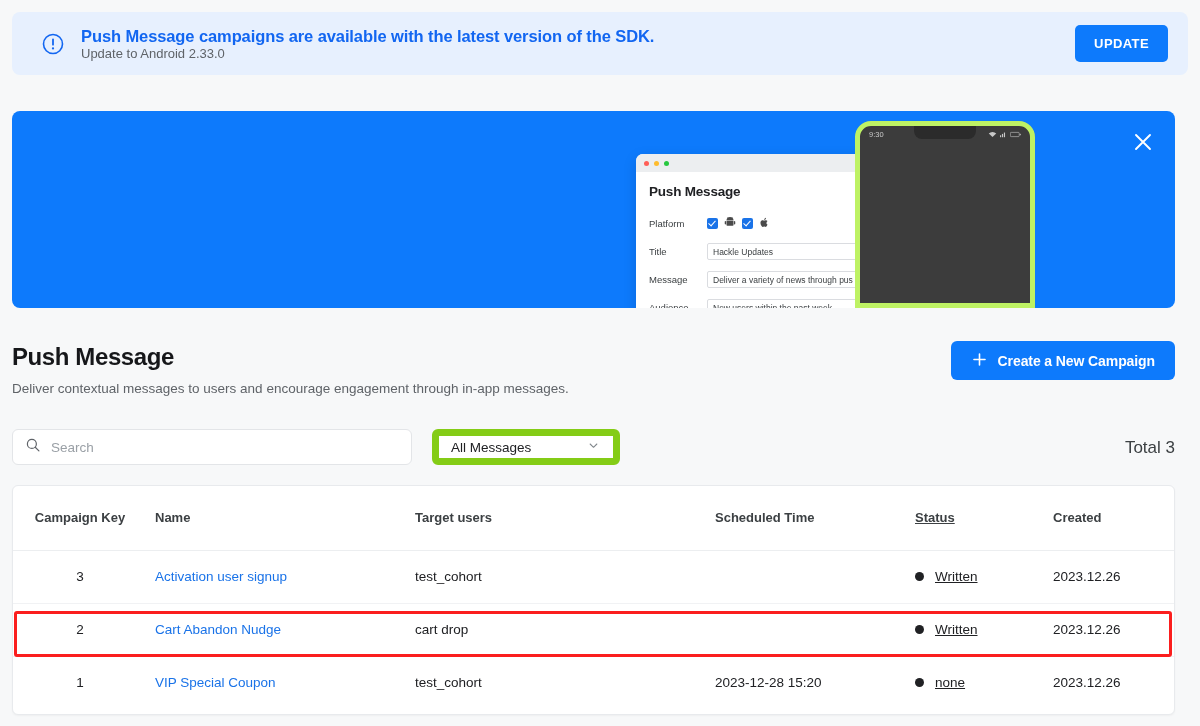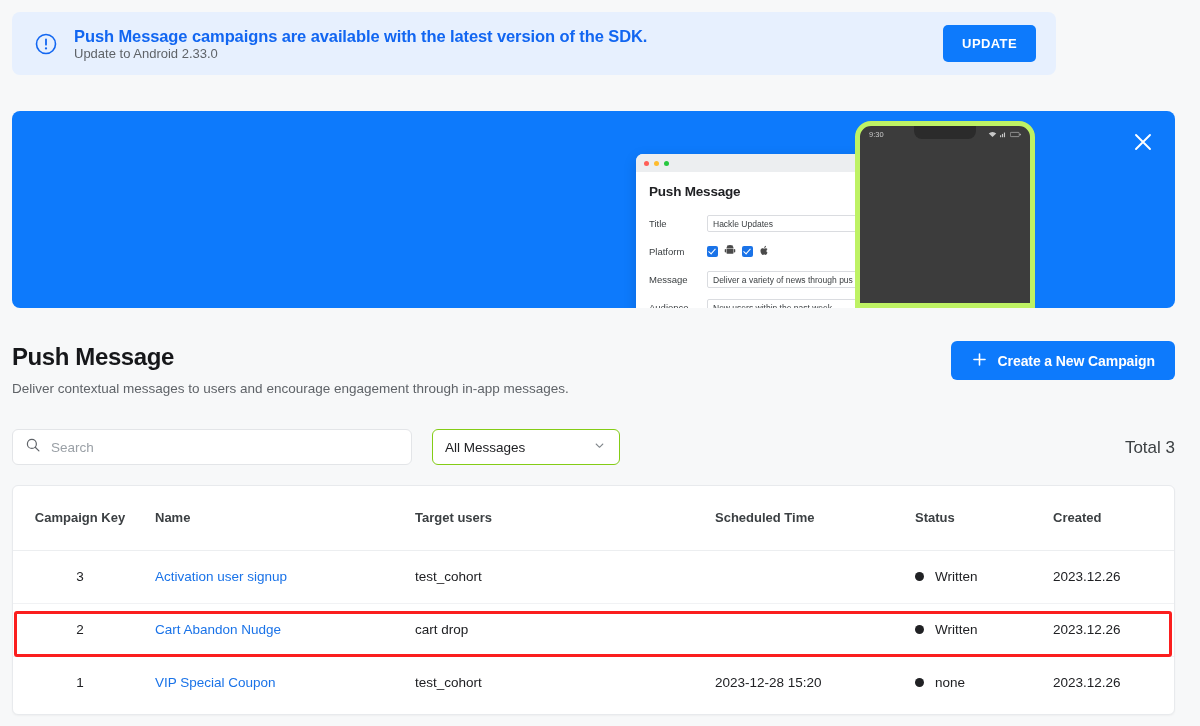--- a/index.html
+++ b/index.html
@@ -8,23 +8,23 @@
     background: #f7f8f9;
     font-family: "Liberation Sans", sans-serif;
     color: #1a1a1a;
     overflow: hidden;
   }
   .page { width: 1200px; height: 726px; position: relative; }
 
   
   .alert {
     position: absolute; left: 12px; top: 12px;
-    width: 1044px; height: 63px;
+    width: 1176px; height: 63px;
     background: #e7f0fe; border-radius: 8px;
-    display: flex; align-items: center; padding: 0 20px 0 22px;
+    display: flex; align-items: center; padding: 0 20px 0 29px;
   }
   .alert-icon { width: 24px; height: 24px; flex: 0 0 24px; margin-right: 16px; }
   .alert-text { flex: 1 1 auto; }
   .alert-title {
     font-size: 16.5px; font-weight: bold; color: #1266f1;
     letter-spacing: -0.1px; line-height: 20px;
   }
   .alert-sub {
     font-size: 13px; color: #5f6368; line-height: 16px;
   }
@@ -130,21 +130,21 @@
     display: flex; align-items: center; padding-left: 12px;
   }
   .search-input {
     border: none; outline: none; flex: 1 1 auto; height: 34px;
     font-family: "Liberation Sans", sans-serif; font-size: 13.5px;
     color: #202124; background: transparent; margin-left: 10px;
   }
   .search-input::placeholder { color: #9aa0a6; }
   .select-box {
     position: absolute; left: 420px; top: 0; width: 188px; height: 36px;
-    background: #fff; border: 1px solid #84cc16; border-radius: 6px;
+    background: #fff; border: 7px solid #84cc16; border-radius: 6px;
     display: flex; align-items: center; padding: 0 12px;
     font-size: 13.5px; color: #202124; cursor: pointer;
   }
   .select-value { flex: 1 1 auto; }
   .total { position: absolute; right: 0; top: 9px; font-size: 17px; color: #3c4043; }
 
   
   .table-card {
     position: absolute; left: 12px; top: 485px;
     width: 1163px; height: 230px;
@@ -159,21 +159,21 @@
   }
   td {
     font-size: 13.5px; color: #202124; height: 53px;
     border-bottom: 1px solid #f1f2f4; padding: 0 8px; vertical-align: middle;
   }
   tr:last-child td { border-bottom: none; }
   .c-key { width: 134px; text-align: center; }
   .c-name { width: 260px; }
   .c-target { width: 300px; }
   .c-sched { width: 200px; }
-  .c-status { width: 138px; }
+  .c-status { width: 138px; text-decoration: underline; }
   .c-created { width: 131px; }
   th.c-key { text-align: center; }
   .name-link { color: #1a73e8; cursor: pointer; }
   .status-cell { display: flex; align-items: center; gap: 11px; }
   .status-dot { width: 9px; height: 9px; border-radius: 50%; background: #202124; }
 
   
   .annotation {
     position: absolute; left: 14px; top: 611px;
     width: 1158px; height: 46px;
@@ -209,25 +209,20 @@
       </svg>
     </div>
 
     <div class="mock-window">
       <div class="mock-bar">
         <span class="dot r"></span>
         <span class="dot y"></span>
         <span class="dot g"></span>
       </div>
       <div class="mock-head">Push Message</div>
-
-      <div class="form-row">
-        <span class="form-label">Title</span>
-        <span class="form-input">Hackle Updates</span>
-      </div>
 
       <div class="form-row">
         <span class="form-label">Platform</span>
         <span class="platform-cells">
           <span class="cbox"></span>
           <span>
             <svg viewBox="0 0 24 24" width="12" height="12">
               <path d="M5 10h14v8a1.5 1.5 0 0 1-1.5 1.5h-11A1.5 1.5 0 0 1 5 18z" fill="#4a4a4a"></path>
               <path d="M5 9a7 7 0 0 1 14 0z" fill="#4a4a4a"></path>
               <rect x="1.5" y="10" width="2.6" height="7" rx="1.3" fill="#4a4a4a"></rect>
@@ -236,20 +231,25 @@
             </svg>
           </span>
           <span class="cbox"></span>
           <span>
             <svg viewBox="0 0 24 24" width="11" height="11">
               <path d="M16.5 12.6c0-2.5 2-3.7 2.1-3.8-1.1-1.7-2.9-1.9-3.6-1.9-1.5-.2-3 .9-3.8.9-.8 0-2-.9-3.2-.8-1.7 0-3.2 1-4 2.5-1.7 3-.4 7.4 1.2 9.8.8 1.2 1.8 2.5 3 2.4 1.2 0 1.7-.8 3.1-.8 1.5 0 1.8.8 3.1.8 1.3 0 2.1-1.2 2.9-2.4.9-1.3 1.3-2.6 1.3-2.7-.1 0-2.4-.9-2.4-3.6z" fill="#4a4a4a"></path>
               <path d="M14.3 4.9c.7-.8 1.1-1.9 1-3-.9 0-2.1.6-2.8 1.4-.6.7-1.2 1.9-1 3 1 .1 2.1-.5 2.8-1.4z" fill="#4a4a4a"></path>
             </svg>
           </span>
         </span>
+      </div>
+
+      <div class="form-row">
+        <span class="form-label">Title</span>
+        <span class="form-input">Hackle Updates</span>
       </div>
       <div class="form-row">
         <span class="form-label">Message</span>
         <span class="form-input">Deliver a variety of news through pus</span>
       </div>
       <div class="form-row">
         <span class="form-label">Audience</span>
         <span class="form-input">New users within the past week</span>
       </div>
     </div>

